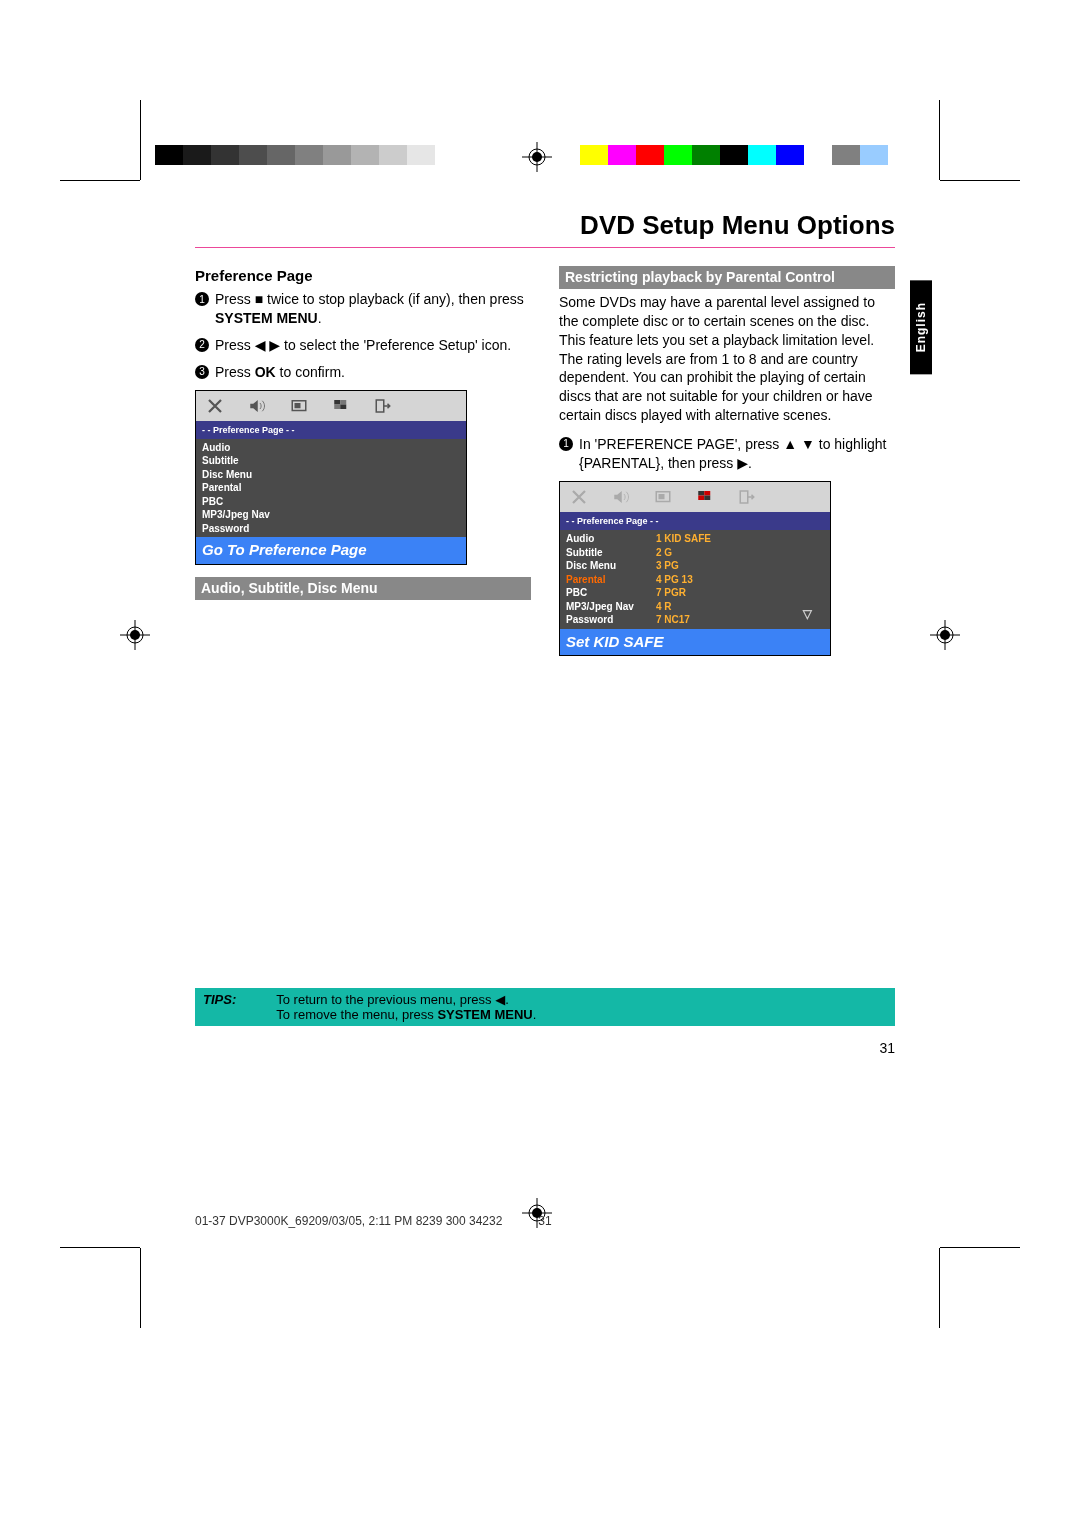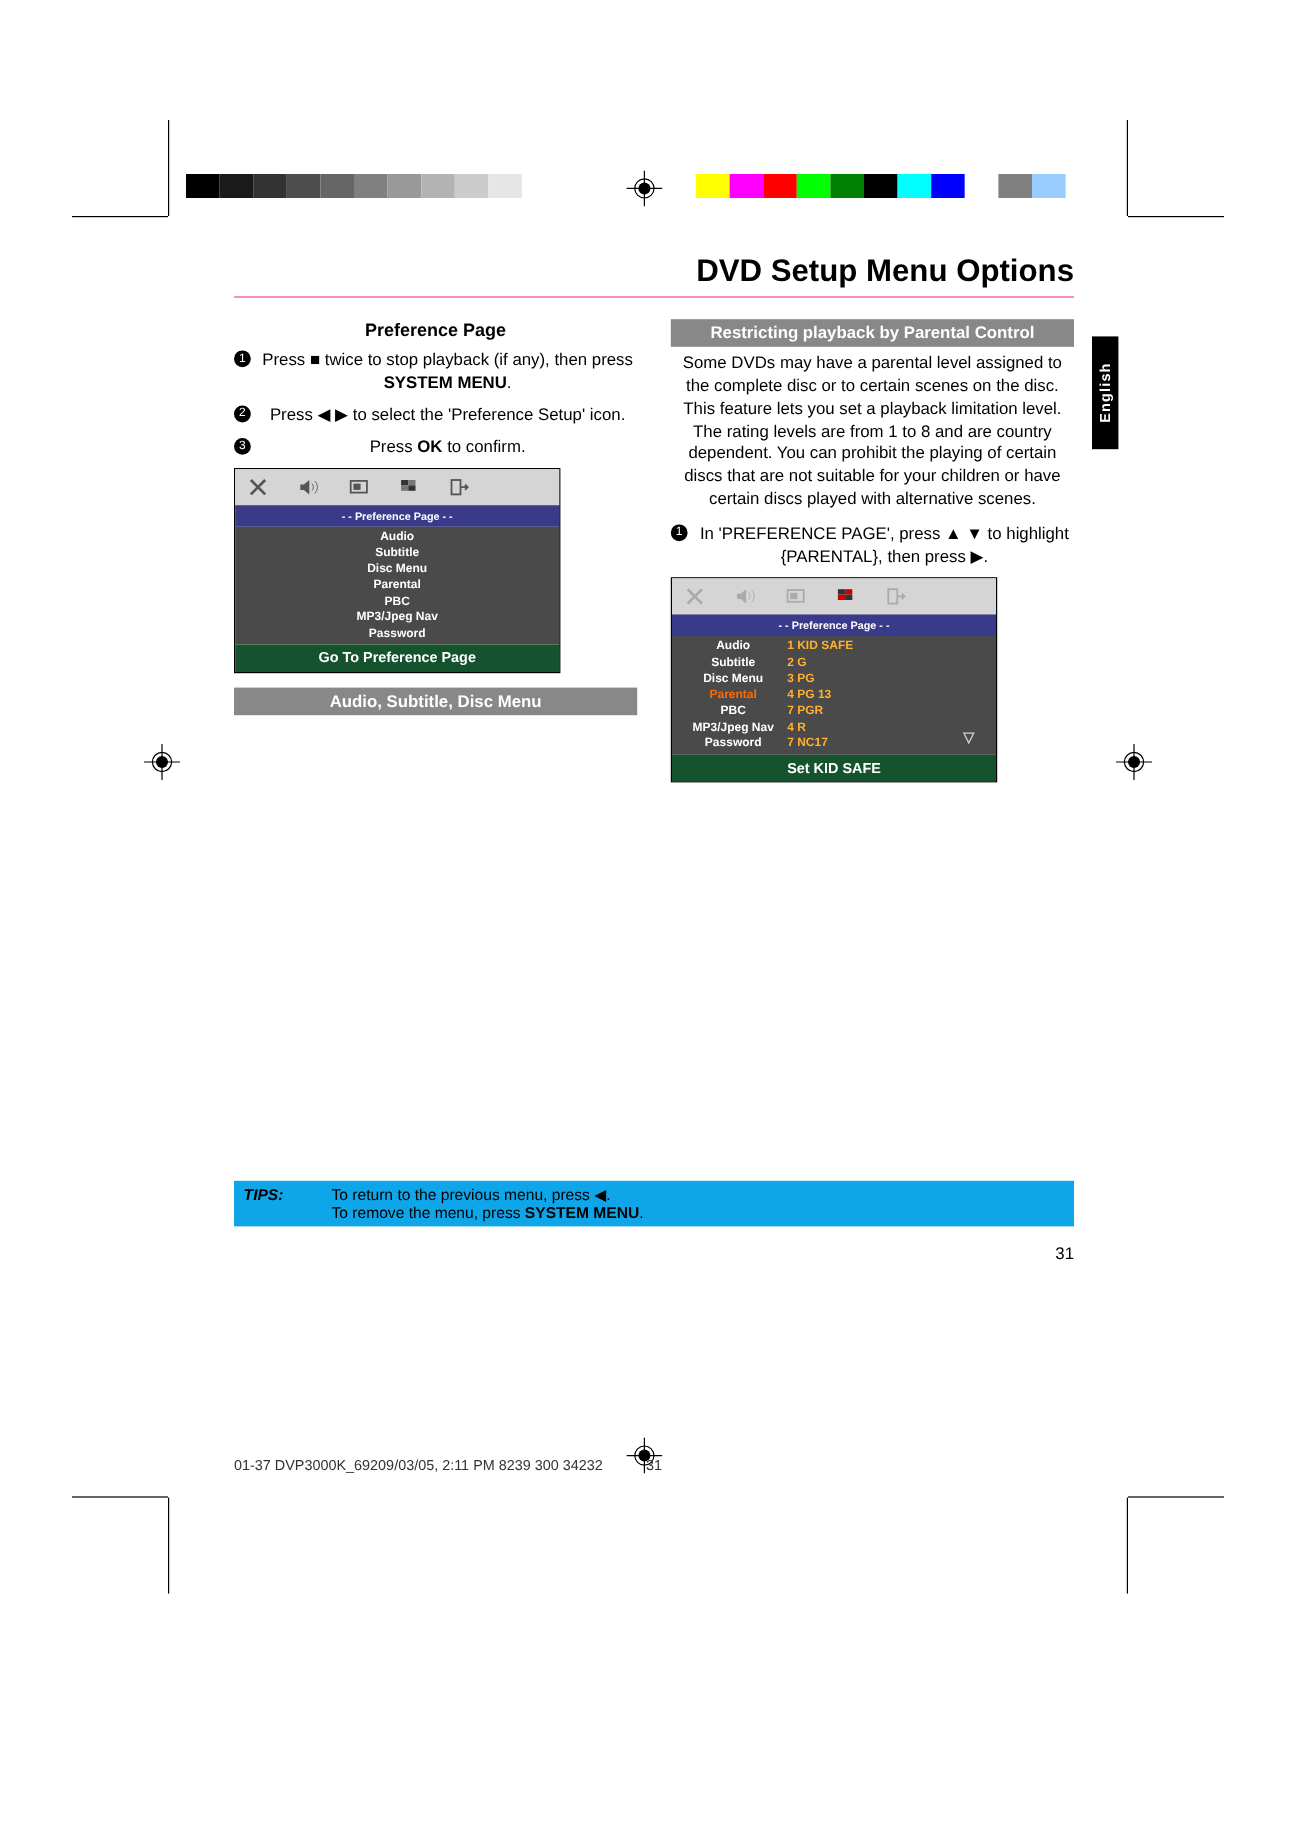--- a/index.html
+++ b/index.html
@@ -55,21 +55,20 @@
     margin-bottom: 18px;
   }
   .cols {
     display: flex;
     gap: 28px;
   }
   .col {
     flex: 1;
     font-size: 14px;
     line-height: 1.35;
-    text-align: center;
   }
   .h-sub {
     font-weight: bold;
     font-size: 15px;
     margin-bottom: 4px;
   }
   .h-bar {
     background: #888;
     color: #fff;
     font-weight: bold;
@@ -121,24 +120,25 @@
     background: #4a4a4a;
     color: #fff;
     padding: 2px 6px;
   }
   .osd-row { display:flex; }
   .osd-row .l { width: 90px; }
   .osd-row .r { color: #ffb030; }
   .osd-row.sel .l { color: #ff6a00; }
   .osd-row.sel .r { color: #ffb030; }
   .osd-foot {
-    background: #14532d;
+    background: #3b82f6;
     color: #fff;
     padding: 3px 6px;
-    font-size: 12px;
+    font-size: 15px;
+    font-style: italic;
   }
   .osd-arrow {
     position: relative;
     height: 0;
   }
   .osd-arrow span {
     position:absolute;
     right: 18px;
     bottom: 6px;
     color: #ccc;
@@ -151,21 +151,21 @@
     background: #000;
     color: #fff;
     font-weight: bold;
     font-size: 12px;
     padding: 22px 4px;
     writing-mode: vertical-rl;
     transform: rotate(180deg);
     letter-spacing: 1px;
   }
   .tips-row {
-    background: #0ea5e9;
+    background: #14b8a6;
     margin-top: 320px;
     padding: 4px 8px;
     font-size: 13px;
     display: flex;
     gap: 40px;
   }
   .tips-label { font-style: italic; font-weight: bold; }
   .pagenum {
     text-align: right;
     font-size: 14px;

